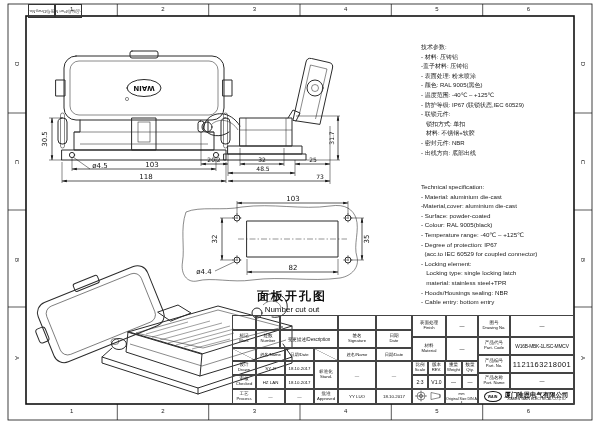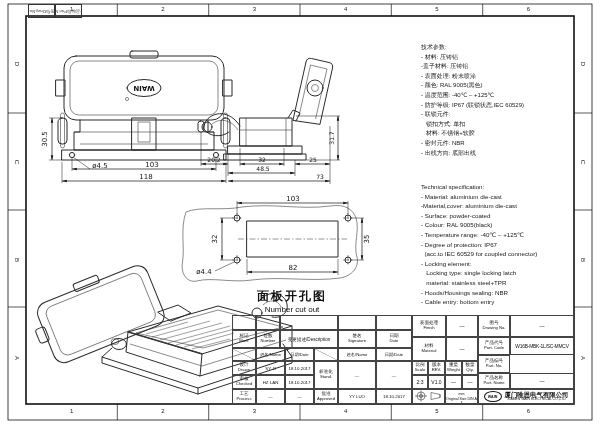--- a/index.html
+++ b/index.html
@@ -371,20 +371,21 @@
     <div class="c v" style="left:278px;top:0;width:64px;height:22px">—</div>
     <div class="c lab" style="left:246px;top:22px;width:32px;height:18px">
       <span class="cn">产品代号</span>
         <span class="en">Part. Code</span>
       </div>
     <div class="c partcode" style="left:278px;top:22px;width:64px;height:18px">W16B-MBK-1L/SC-MMCV</div>
     <div class="c lab" style="left:246px;top:40px;width:32px;height:18px">
       <span class="cn">产品编号</span>
         <span class="en">Part. No.</span>
       </div>
+    <div class="c partno" style="left:278px;top:40px;width:64px;height:18px">1121163218001</div>
     <div class="c lab" style="left:246px;top:58px;width:32px;height:16px">
       <span class="cn">产品名称</span>
         <span class="en">Part. Name</span>
       </div>
     <div class="c v" style="left:278px;top:58px;width:64px;height:16px">—</div>
     <div class="c company" style="left:246px;top:74px;width:96px;height:15px">
       <span class="oval">WAIN</span>
       <span class="cotext">
         <span class="co-cn">厦门唯恩电气有限公司</span>
         <span class="co-en">XIAMEN WAIN ELECTRICAL CO.,LTD</span>

